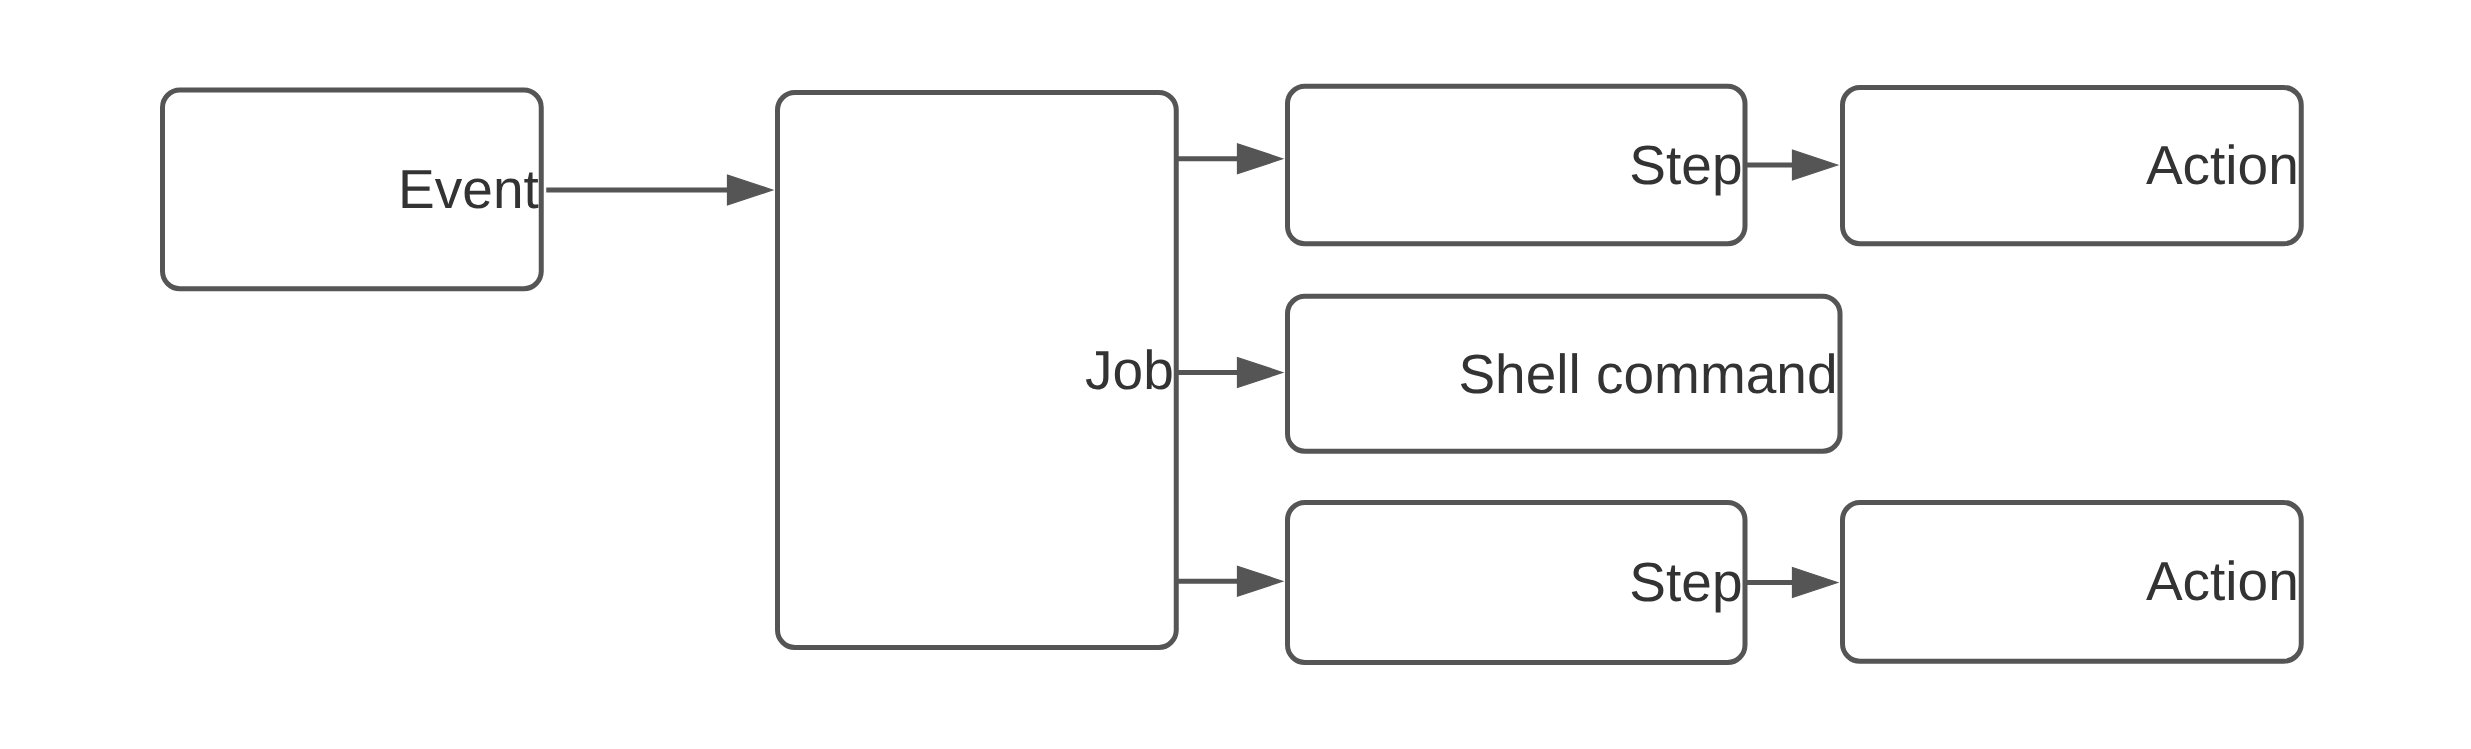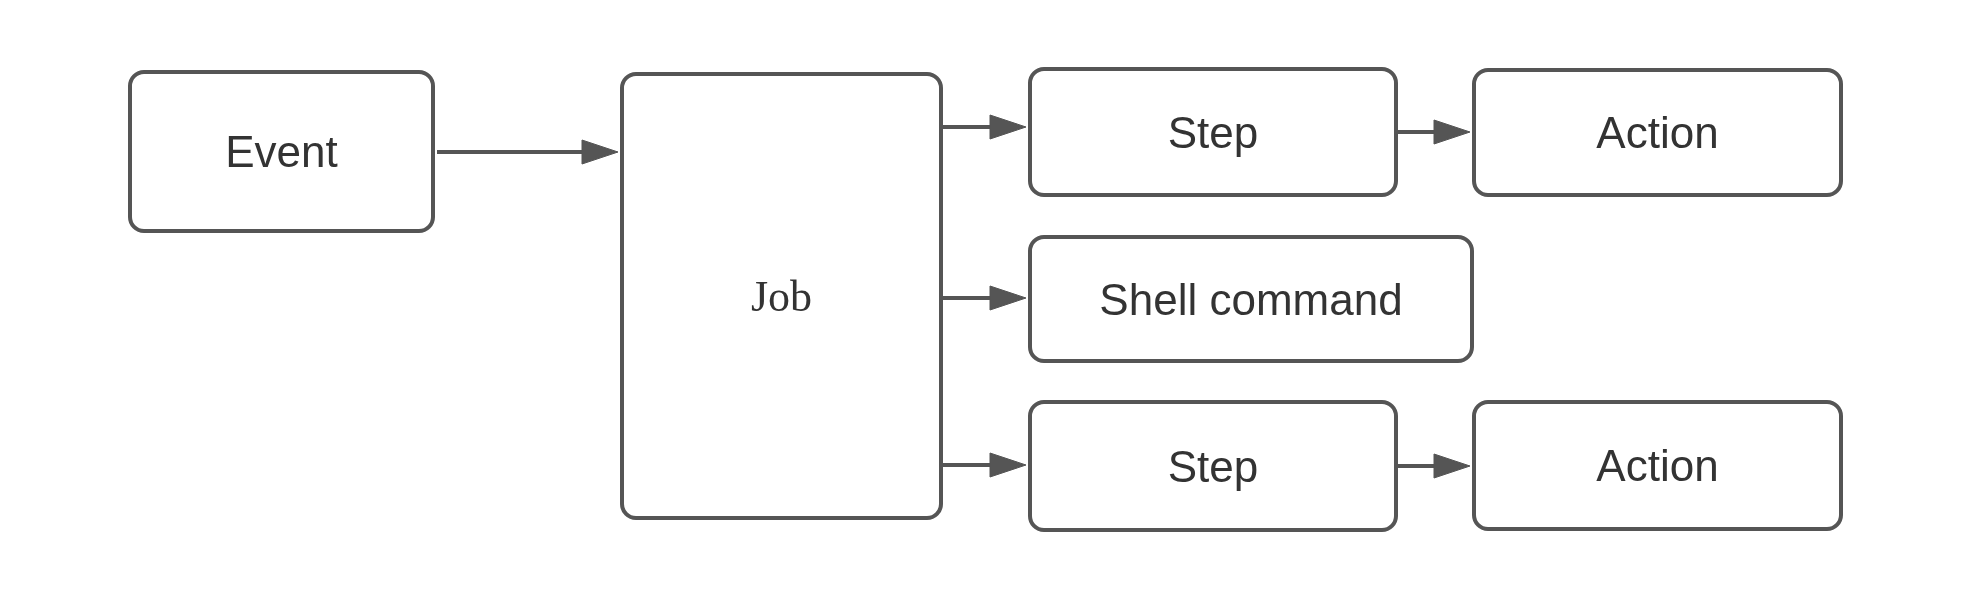--- a/index.html
+++ b/index.html
@@ -16,31 +16,31 @@
     font-family: "Liberation Sans", sans-serif;
   }
   .node {
     position: absolute;
     box-sizing: border-box;
     background: #ffffff;
     border: 4px solid #555555;
     border-radius: 16px;
     display: flex;
     align-items: center;
-    justify-content: center;
+    justify-content: flex-end;
   }
   .node .label {
     font-size: 44px;
     line-height: 1.25;
     color: #333333;
     white-space: nowrap;
   }
   
   .node-event        { left: 128px;  top: 70px;  width: 307px; height: 163px; }
-  .node-job          { left: 620px;  top: 72px;  width: 323px; height: 448px; font-family: Liberation Serif, serif; }
+  .node-job          { left: 620px;  top: 72px;  width: 323px; height: 448px; }
   .node-step-top     { left: 1028px; top: 67px;  width: 370px; height: 130px; }
   .node-action-top   { left: 1472px; top: 68px;  width: 371px; height: 129px; }
   .node-shell        { left: 1028px; top: 235px; width: 446px; height: 128px; }
   .node-step-bottom  { left: 1028px; top: 400px; width: 370px; height: 132px; }
   .node-action-bottom{ left: 1472px; top: 400px; width: 371px; height: 131px; }
   .edges-overlay {
     position: absolute;
     left: 0; top: 0;
     width: 1977px;
     height: 599px;

